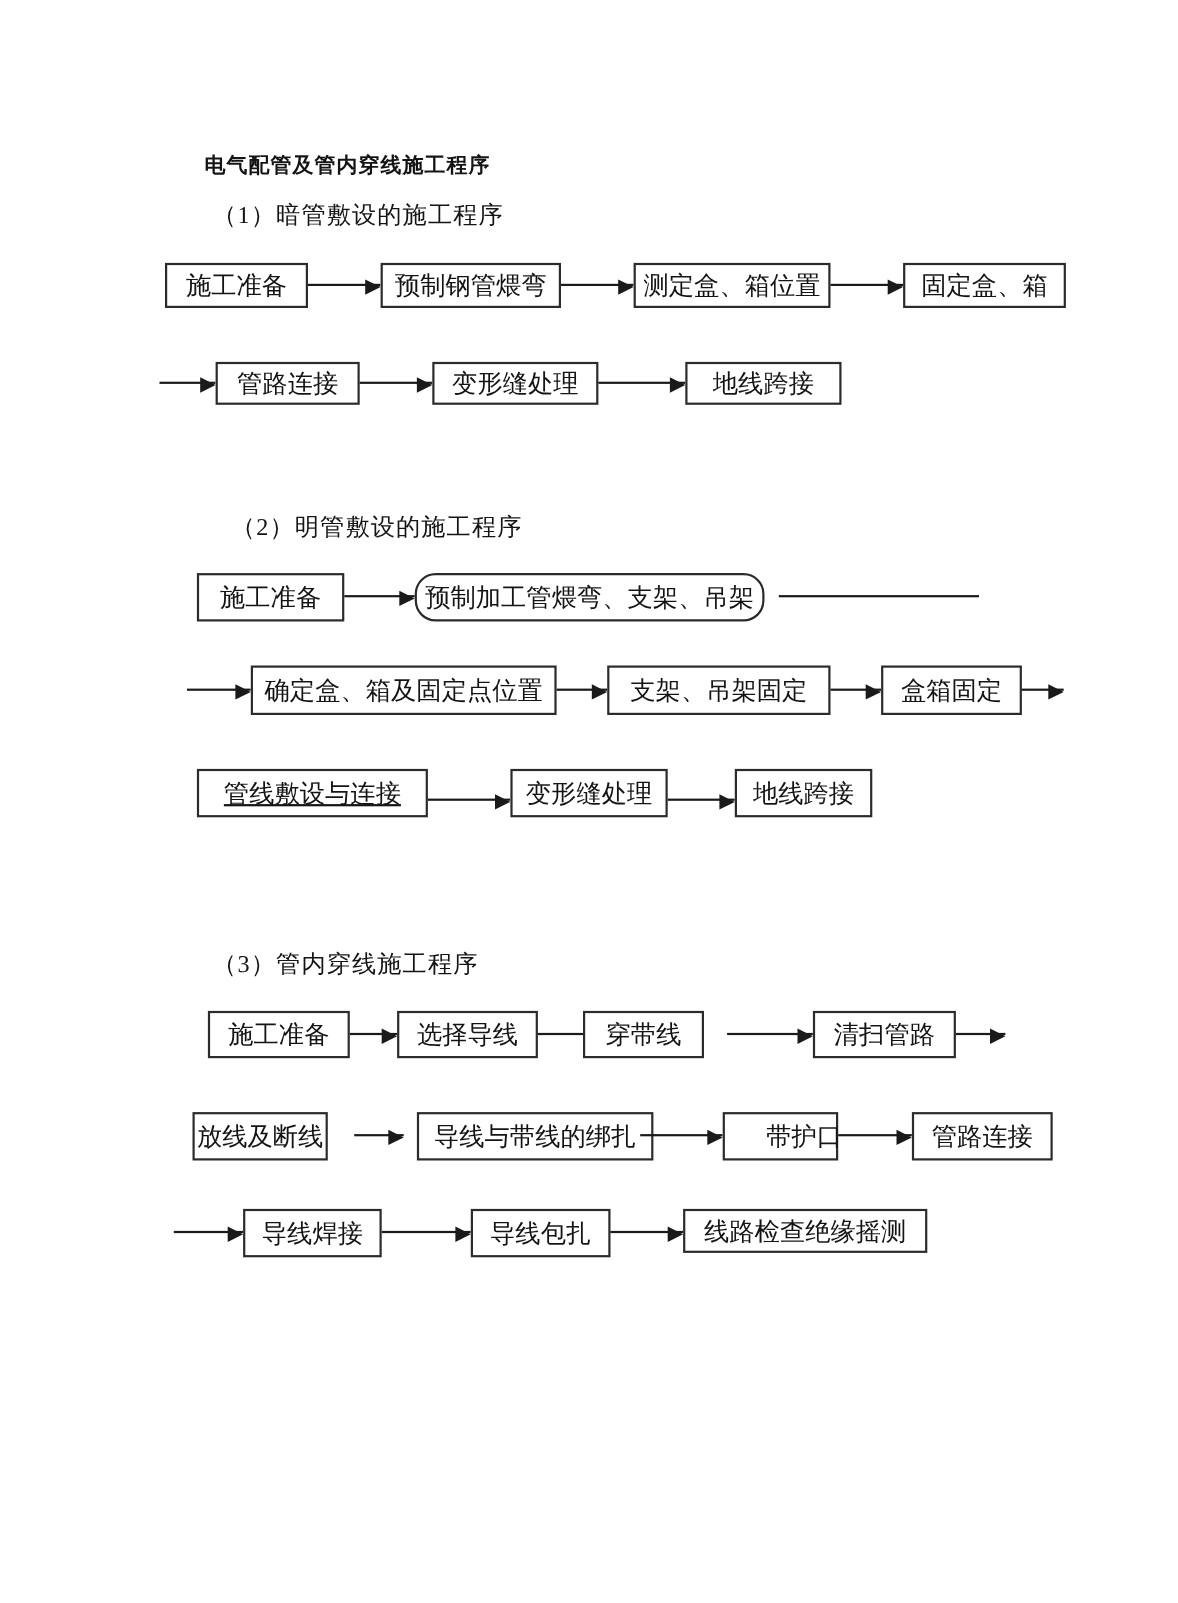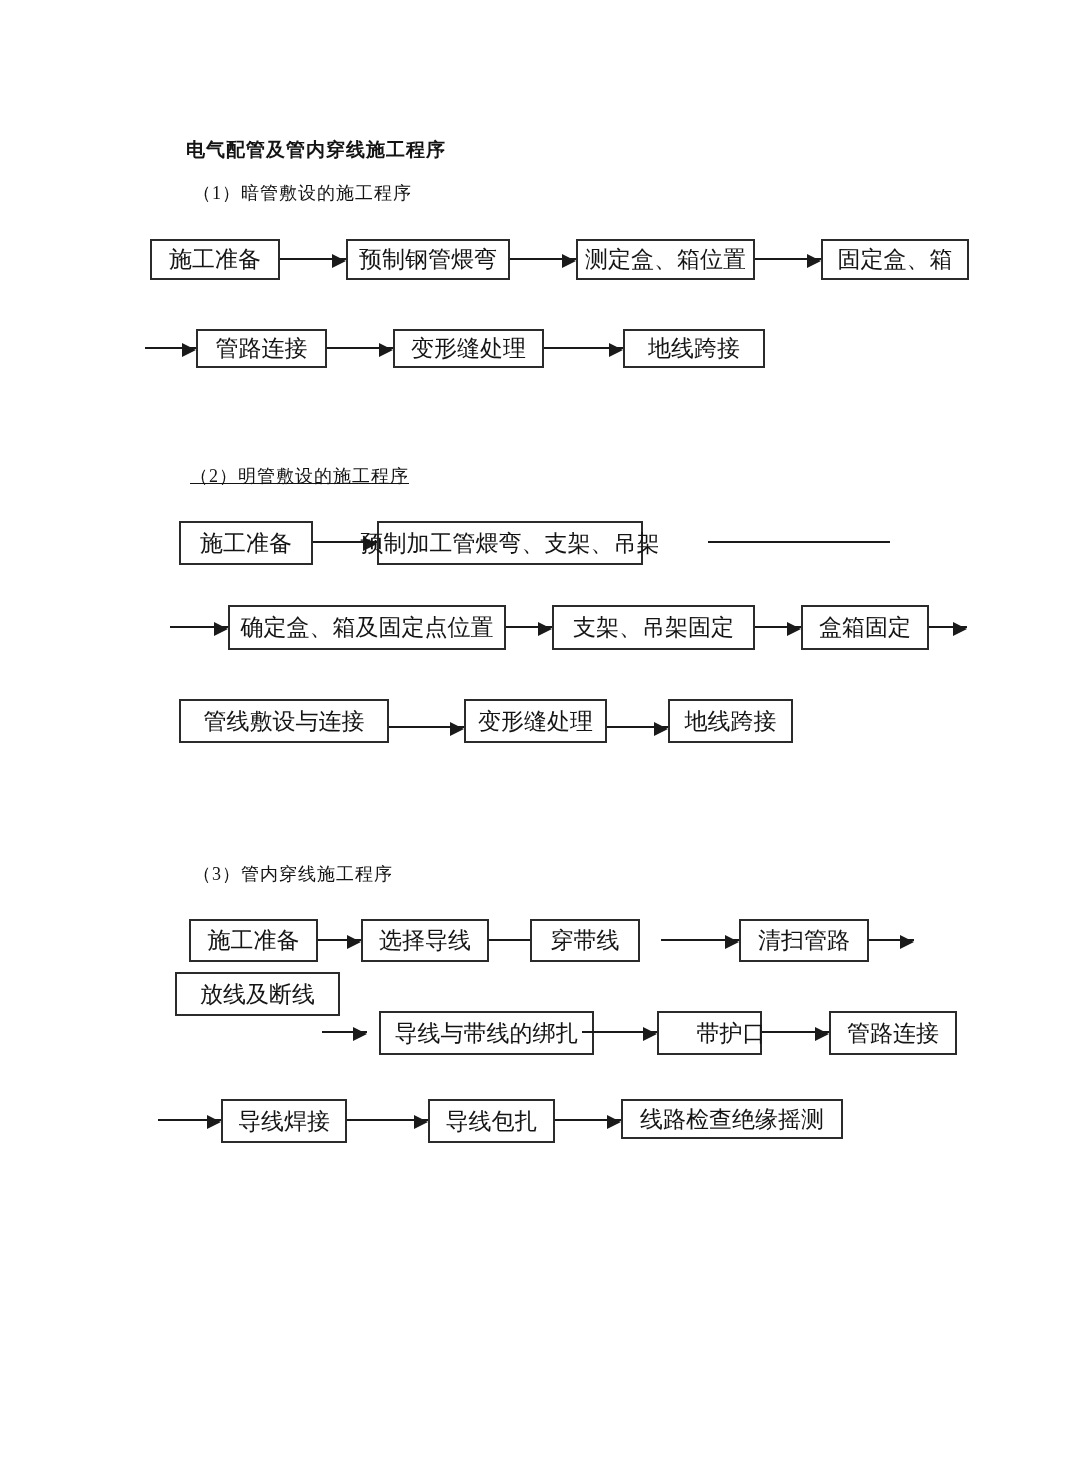--- a/index.html
+++ b/index.html
@@ -18,21 +18,21 @@
   }
   .doc-title {
     position: absolute;
     font-size: 19px;
     font-weight: bold;
     letter-spacing: 1px;
     white-space: nowrap;
   }
   .sec-heading {
     position: absolute;
-    font-size: 18px;
+    font-size: 22px;
     letter-spacing: 1px;
     white-space: nowrap;
   }
   .box {
     position: absolute;
     box-sizing: border-box;
     border: 2px solid #2b2b2b;
     background: #ffffff;
     display: flex;
     align-items: center;
@@ -75,53 +75,53 @@
   <div class="arr" style="left:755px; top:258px; width:66px;"></div>
   <div class="box" style="left:821px; top:239px; width:148px; height:41px;">固定盒、箱</div>
 
   <div class="arr" style="left:145px; top:347px; width:51px;"></div>
   <div class="box" style="left:196px; top:329px; width:131px; height:39px;">管路连接</div>
   <div class="arr" style="left:327px; top:347px; width:66px;"></div>
   <div class="box" style="left:393px; top:329px; width:151px; height:39px;">变形缝处理</div>
   <div class="arr" style="left:544px; top:347px; width:79px;"></div>
   <div class="box" style="left:623px; top:329px; width:142px; height:39px;">地线跨接</div>
 
-  <div class="sec-heading" style="left:190px; top:464px;text-decoration:underline;">（2）明管敷设的施工程序</div>
+  <div class="sec-heading" style="left:210px; top:464px;">（2）明管敷设的施工程序</div>
 
   <div class="box" style="left:179px; top:521px; width:134px; height:44px;">施工准备</div>
   <div class="arr" style="left:313px; top:541px; width:64px;"></div>
-  <div class="box" style="left:377px; top:521px; width:266px; height:44px;">预制加工管煨弯、支架、吊架</div>
+  <div class="box" style="left:377px; top:521px; width:318px; height:44px;border-radius:19px;">预制加工管煨弯、支架、吊架</div>
   <div class="lin" style="left:708px; top:541px; width:182px;"></div>
 
   <div class="arr" style="left:170px; top:626px; width:58px;"></div>
   <div class="box" style="left:228px; top:605px; width:278px; height:45px;">确定盒、箱及固定点位置</div>
   <div class="arr" style="left:506px; top:626px; width:46px;"></div>
   <div class="box" style="left:552px; top:605px; width:203px; height:45px;">支架、吊架固定</div>
   <div class="arr" style="left:755px; top:626px; width:46px;"></div>
   <div class="box" style="left:801px; top:605px; width:128px; height:45px;">盒箱固定</div>
   <div class="arr" style="left:929px; top:626px; width:38px;"></div>
 
-  <div class="box" style="left:179px; top:699px; width:210px; height:44px;">管线敷设与连接</div>
+  <div class="box" style="left:179px; top:699px; width:210px; height:44px;text-decoration:underline;">管线敷设与连接</div>
   <div class="arr" style="left:389px; top:726px; width:75px;"></div>
   <div class="box" style="left:464px; top:699px; width:143px; height:44px;">变形缝处理</div>
   <div class="arr" style="left:607px; top:726px; width:61px;"></div>
   <div class="box" style="left:668px; top:699px; width:125px; height:44px;">地线跨接</div>
 
   <div class="sec-heading" style="left:193px; top:862px;">（3）管内穿线施工程序</div>
 
   <div class="box" style="left:189px; top:919px; width:129px; height:43px;">施工准备</div>
   <div class="arr" style="left:318px; top:939px; width:43px;"></div>
   <div class="box" style="left:361px; top:919px; width:128px; height:43px;">选择导线</div>
   <div class="arr" style="left:489px; top:939px; width:62px;"></div>
   <div class="box" style="left:530px; top:919px; width:110px; height:43px;">穿带线</div>
   <div class="arr" style="left:661px; top:939px; width:78px;"></div>
   <div class="box" style="left:739px; top:919px; width:130px; height:43px;">清扫管路</div>
   <div class="arr" style="left:869px; top:939px; width:45px;"></div>
 
-  <div class="box" style="left:175px; top:972px; width:165px; height:44px;">放线及断线</div>
+  <div class="box" style="left:175px; top:1011px; width:123px; height:44px;">放线及断线</div>
   <div class="arr" style="left:322px; top:1031px; width:45px;"></div>
   <div class="box" style="left:367px; top:1011px; width:215px; height:44px;margin-left:12px;">导线与带线的绑扎</div>
   <div class="arr" style="left:582px; top:1031px; width:75px;"></div>
   <div class="box" style="left:657px; top:1011px; width:105px; height:44px;padding-left:43px;">带护口</div>
   <div class="arr" style="left:762px; top:1031px; width:67px;"></div>
   <div class="box" style="left:829px; top:1011px; width:128px; height:44px;">管路连接</div>
 
   <div class="arr" style="left:158px; top:1119px; width:63px;"></div>
   <div class="box" style="left:221px; top:1099px; width:126px; height:44px;">导线焊接</div>
   <div class="arr" style="left:347px; top:1119px; width:81px;"></div>

